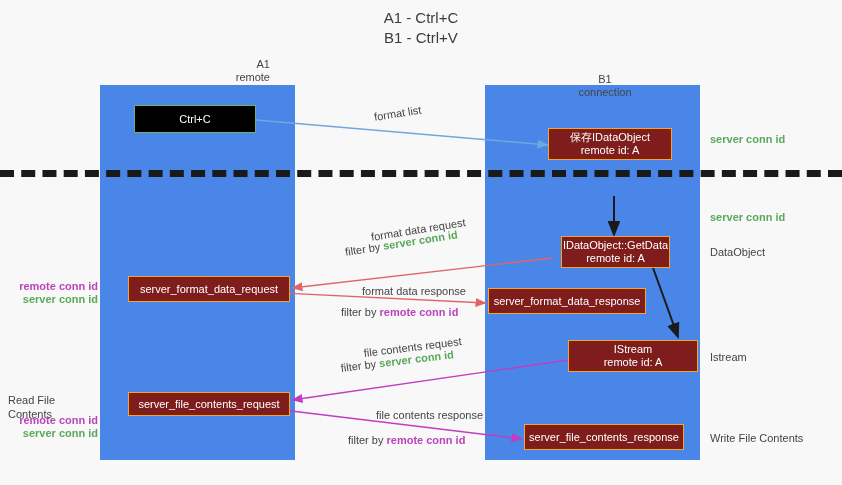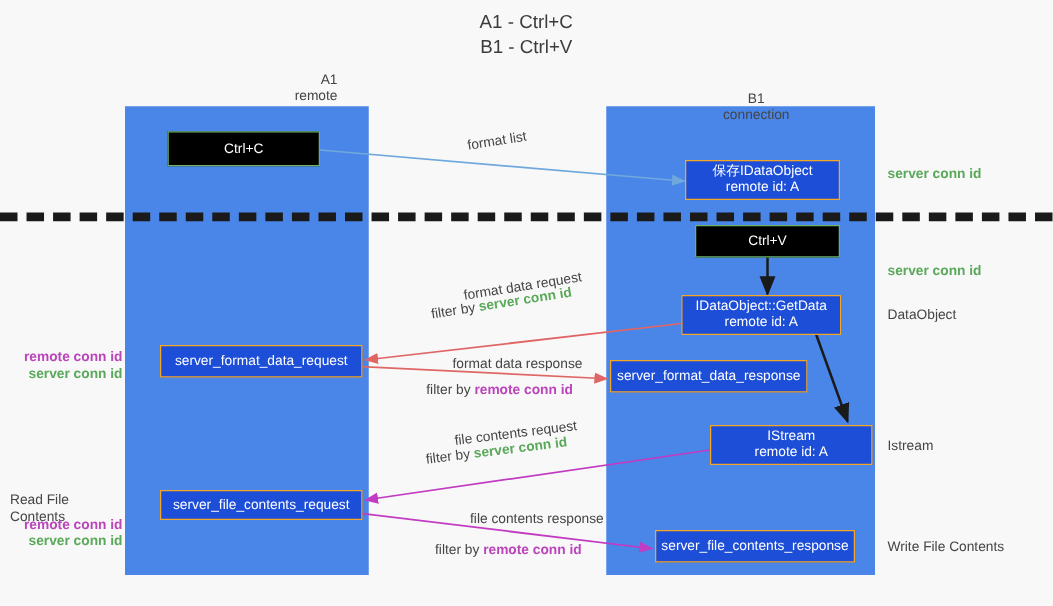--- a/index.html
+++ b/index.html
@@ -37,21 +37,21 @@
   
   .node{
     box-sizing:border-box;
     display:flex;align-items:center;justify-content:center;
     text-align:center;color:#ffffff;
     font-size:11px;line-height:13px;
     white-space:pre-line;
     border:1px solid rgba(0,0,0,.10);
   }
   .node.green{background:#000000;border-color:#6bb36b;}
-  .node.orange{background:#1d4ed8;border-color:#f5a623;}
+  .node.orange{background:#7f1d1d;border-color:#f5a623;}
 
   
   .anno{font-size:11px;line-height:14px;white-space:pre-line;}
   .green-t{color:#5aa85a;font-weight:bold;}
   .magenta-t{color:#bb44bb;font-weight:bold;}
   .plain-t{color:#444;}
 
   
   .edge-lab{
     font-size:11px;line-height:15px;color:#444;
@@ -115,23 +115,22 @@
     <path d="M200,400 L522,439" stroke="#c23bc2" stroke-width="1.4" fill="none" marker-end="url(#ah-mag)"></path>
   </svg>
 
   <div class="abs" id="dashline"></div>
 
   <div class="abs node green" style="left:134px;top:105px;width:122px;height:28px;">Ctrl+C</div>
 
   <div class="abs node orange" style="left:548px;top:128px;width:124px;height:32px;">保存IDataObject
 remote id: A</div>
 
-  <div class="abs node green" style="left:556px;top:180px;width:116px;height:26px;">Ctrl+V</div>
 
-  <div class="abs node orange" style="left:545px;top:236px;width:128px;height:32px;">IDataObject::GetData
+  <div class="abs node orange" style="left:561px;top:236px;width:109px;height:32px;">IDataObject::GetData
 remote id: A</div>
 
   <div class="abs node orange" style="left:488px;top:288px;width:158px;height:26px;">server_format_data_response</div>
 
   <div class="abs node orange" style="left:128px;top:276px;width:162px;height:26px;">server_format_data_request</div>
 
   <div class="abs node orange" style="left:568px;top:340px;width:130px;height:32px;">IStream
 remote id: A</div>
 
   <div class="abs node orange" style="left:128px;top:392px;width:162px;height:24px;">server_file_contents_request</div>

